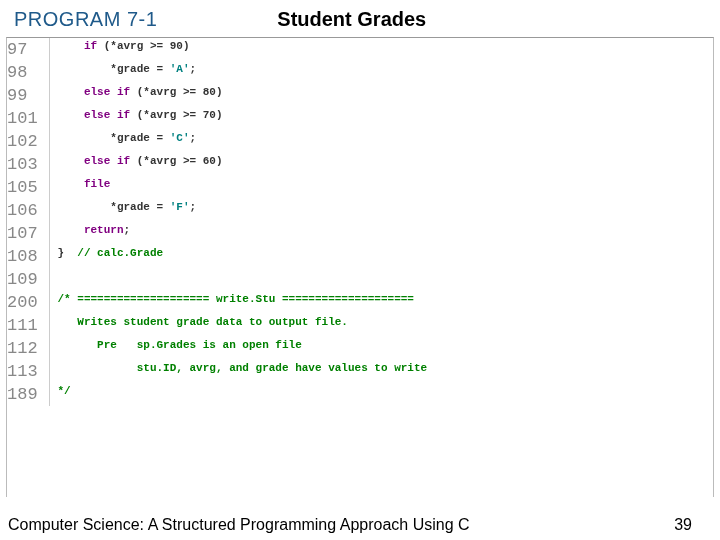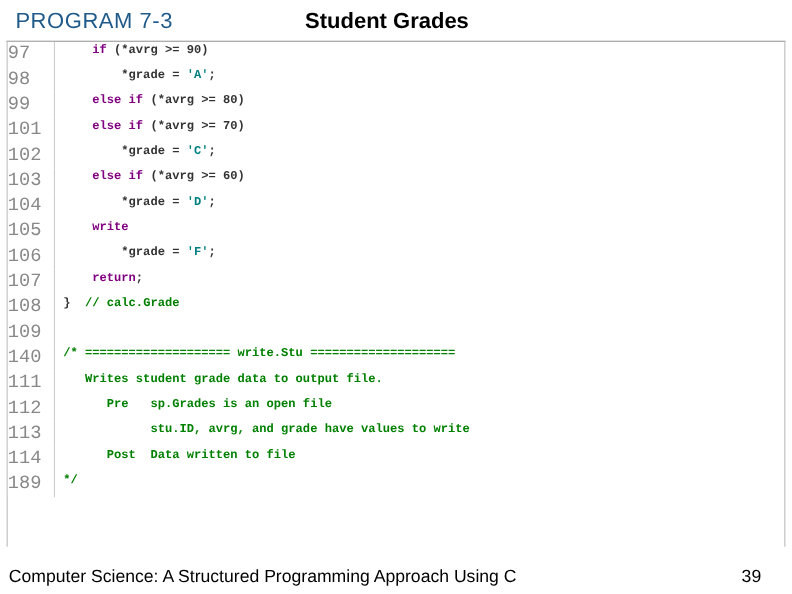--- a/index.html
+++ b/index.html
@@ -17,21 +17,21 @@
   .cmt { color: #008000; font-weight: bold; }  
   .pln { color: #333; font-weight: bold; }
   .footer { position: absolute; bottom: 6px; left: 0; right: 0; display: flex; justify-content: space-between; padding: 0 28px 0 8px; font-size: 16px; color: #000; }
 </style>
 </head>
 <body>
 
 <div class="page">
 
   <div class="header">
-    <span class="program-label">PROGRAM 7-3</span>
+    <span class="program-label">PROGRAM 7-1</span>
     <span class="title">Student Grades</span>
   </div>
 
   <div class="code-area">
     <table class="code-table">
       <tbody id="code-body">
           <tr>
             <td class="gutter">97</td>
             <td class="code-cell"><span class="pln">    </span><span class="kw">if</span><span class="pln"> (*avrg &gt;= 90)</span></td>
           </tr>
@@ -49,62 +49,54 @@
           </tr>
           <tr>
             <td class="gutter">102</td>
             <td class="code-cell"><span class="pln">        *grade = </span><span class="str">'C'</span><span class="pln">;</span></td>
           </tr>
           <tr>
             <td class="gutter">103</td>
             <td class="code-cell"><span class="pln">    </span><span class="kw">else if</span><span class="pln"> (*avrg &gt;= 60)</span></td>
           </tr>
           <tr>
-            <td class="gutter">104</td>
-            <td class="code-cell"><span class="pln">        *grade = </span><span class="str">'D'</span><span class="pln">;</span></td>
-          </tr>
-          <tr>
             <td class="gutter">105</td>
-            <td class="code-cell"><span class="pln">    </span><span class="kw">write</span></td>
+            <td class="code-cell"><span class="pln">    </span><span class="kw">file</span></td>
           </tr>
           <tr>
             <td class="gutter">106</td>
             <td class="code-cell"><span class="pln">        *grade = </span><span class="str">'F'</span><span class="pln">;</span></td>
           </tr>
           <tr>
             <td class="gutter">107</td>
             <td class="code-cell"><span class="pln">    </span><span class="kw">return</span><span class="pln">;</span></td>
           </tr>
           <tr>
             <td class="gutter">108</td>
             <td class="code-cell"><span class="pln">}  </span><span class="cmt">// calc.Grade</span></td>
           </tr>
           <tr>
             <td class="gutter">109</td>
             <td class="code-cell"><span class="pln"></span></td>
           </tr>
           <tr>
-            <td class="gutter">140</td>
+            <td class="gutter">200</td>
             <td class="code-cell"><span class="cmt">/* ==================== write.Stu ====================</span></td>
           </tr>
           <tr>
             <td class="gutter">111</td>
             <td class="code-cell"><span class="cmt">   Writes student grade data to output file.</span></td>
           </tr>
           <tr>
             <td class="gutter">112</td>
             <td class="code-cell"><span class="cmt">      Pre   sp.Grades is an open file</span></td>
           </tr>
           <tr>
             <td class="gutter">113</td>
             <td class="code-cell"><span class="cmt">            stu.ID, avrg, and grade have values to write</span></td>
-          </tr>
-          <tr>
-            <td class="gutter">114</td>
-            <td class="code-cell"><span class="cmt">      Post  Data written to file</span></td>
           </tr>
           <tr>
             <td class="gutter">189</td>
             <td class="code-cell"><span class="cmt">*/</span></td>
           </tr>
         </tbody>
     </table>
   </div>
 
   <div class="footer">

